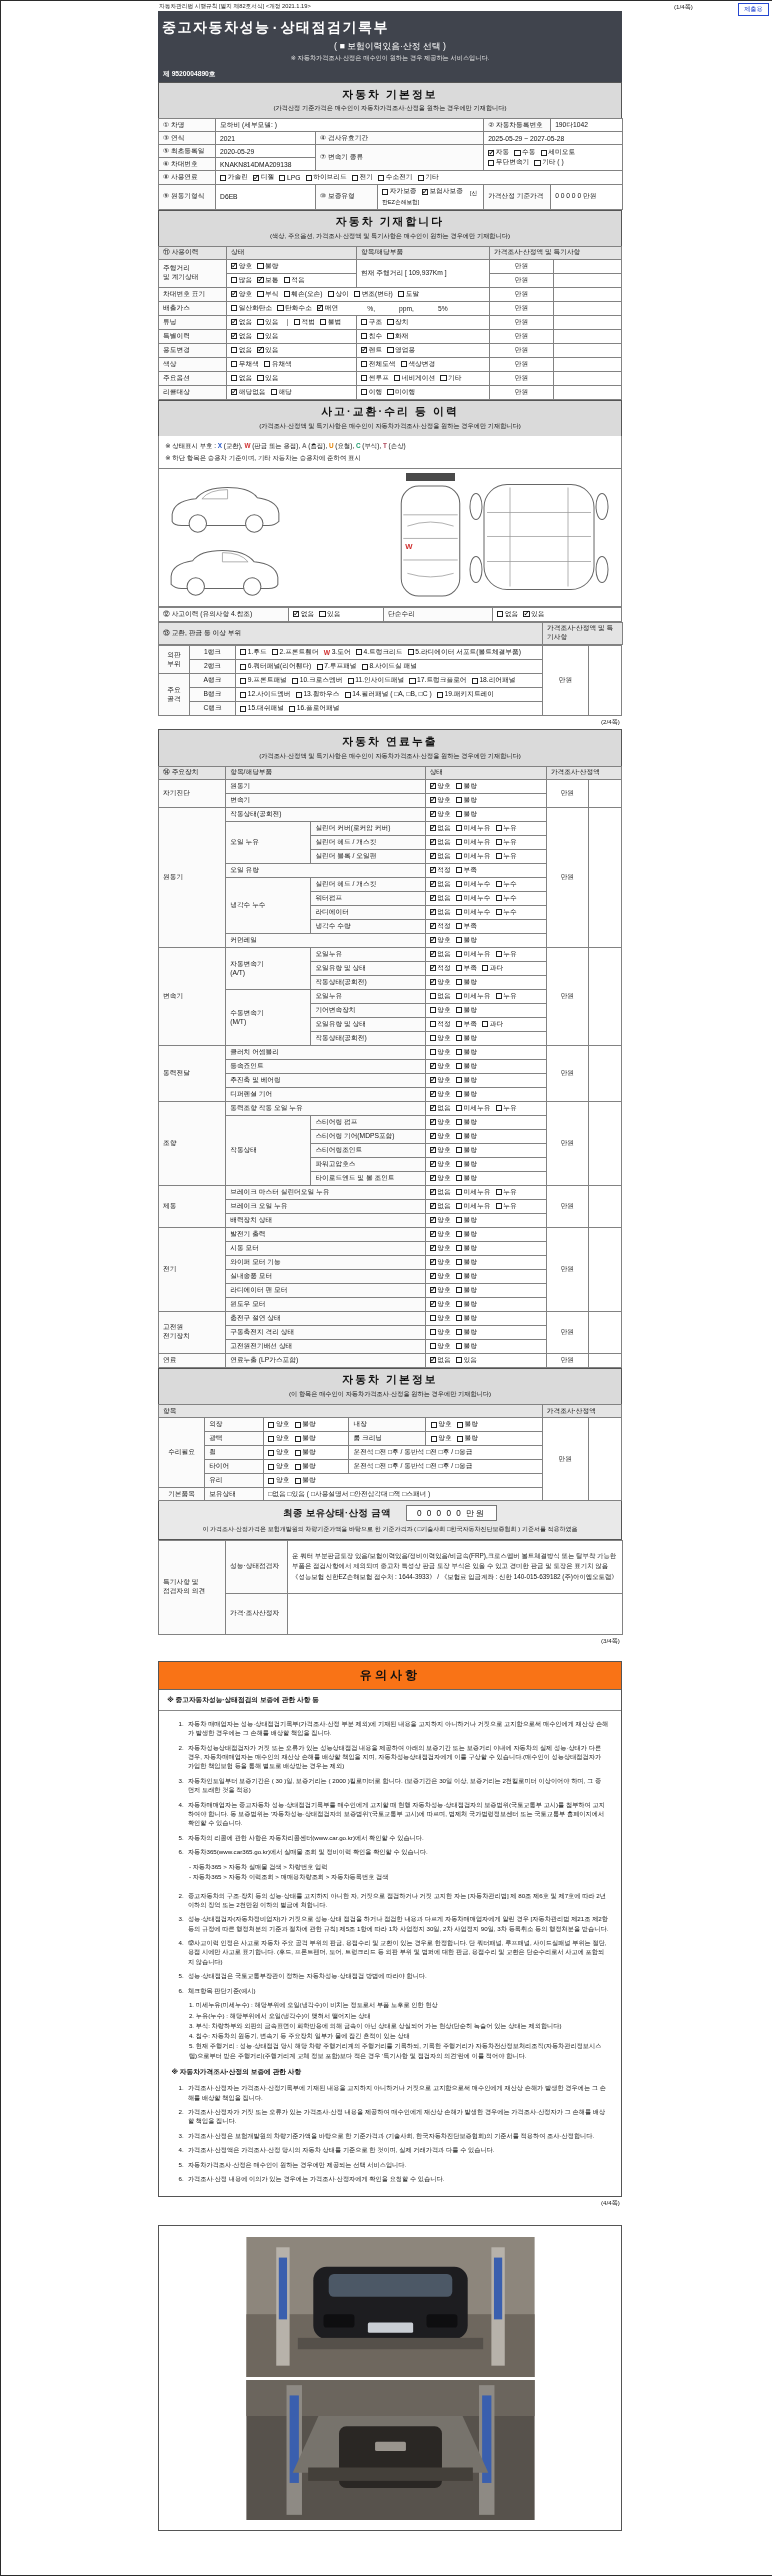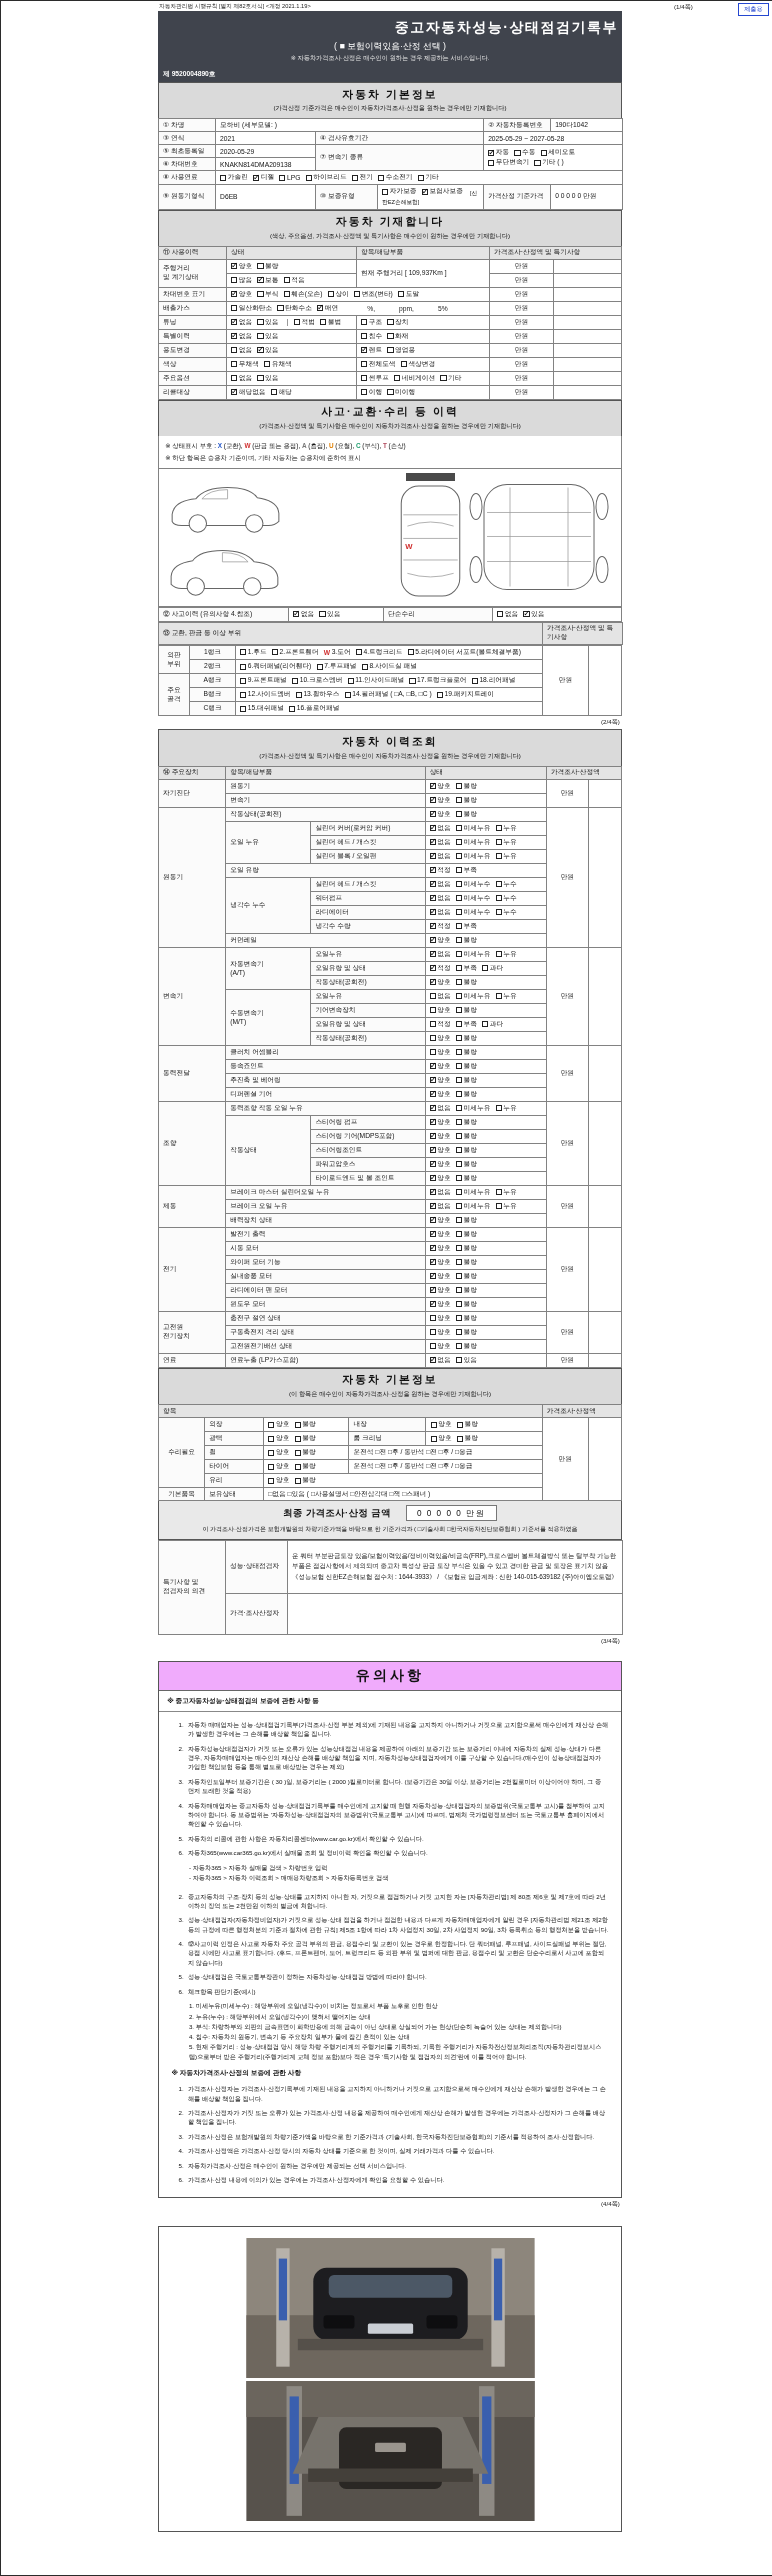--- a/index.html
+++ b/index.html
@@ -6,21 +6,21 @@
     font-family:"Liberation Sans","DejaVu Sans",sans-serif;}
   .page{position:relative;width:773px;height:2576px;background:#fff;
     border:0.5px solid #2b2b2b;box-sizing:border-box;overflow:hidden;}
   .formref{position:absolute;left:158px;top:1.5px;font-size:5.7px;color:#222;}
   .pmark-top{position:absolute;left:673px;top:1.5px;font-size:6.2px;color:#222;}
   .stamp{position:absolute;right:3.1px;top:2.1px;border:0.8px solid #2547d0;color:#2547d0;
     font-size:6.2px;padding:1px 5.2px;background:#fff;}
   .content{position:absolute;left:157px;top:0;width:464px;}
 
   .dark{margin-top:9.8px;background:#40444d;color:#fff;padding:6.2px 4.1px 1px 4.1px;}
-  .dark .t1{text-align:right;font-size:14px;font-weight:bold;letter-spacing:1.5px;margin:2.1px 0 0 0;}
+  .dark .t1{text-align:left;font-size:14px;font-weight:bold;letter-spacing:1.5px;margin:2.1px 0 0 0;font-family:Liberation Mono, monospace;}
   .dark .t2{text-align:center;font-size:8.8px;margin:3.6px 0 1px 0;}
   .dark .t3{text-align:center;font-size:6.2px;color:#e6e6e6;margin:1px 0 5.2px 0;}
   .dark .docno{font-size:6.7px;font-weight:bold;padding:2.1px 1px 2.1px 1px;text-align:left;}
 
   .band{background:#dadada;border:0.8px solid #555;border-bottom:none;
     text-align:center;padding:4.6px 0 5.2px 0;}
   .band .bt{font-size:10.8px;font-weight:bold;letter-spacing:2.1px;}
   .band .bn{font-size:6.2px;margin-top:2.6px;}
 
   table.grid{width:100%;border-collapse:collapse;table-layout:fixed;background:#fff;}
@@ -45,22 +45,22 @@
   .diagwrap{border:0.5px solid #828282;border-top:none;background:#fff;height:133px;
     display:flex;align-items:center;justify-content:space-around;padding:2.1px 7.2px;position:relative;}
   .mrow{text-align:right;font-size:6.2px;padding:2.1px 2.1px;color:#222;}
 
   .finalbox{border:0.8px solid #555;border-top:none;background:#e9e9e9;text-align:center;padding:4.1px 0 4.6px 0;}
   .finalbox .fp{font-size:9.3px;font-weight:bold;letter-spacing:0.5px;display:inline-block;margin-right:12.4px;}
   .finalbox .fv{display:inline-block;border:0.5px solid #777;background:#fff;padding:1.5px 10.3px;font-size:8.2px;letter-spacing:1.5px;}
   .finalbox .fn{font-size:6px;margin-top:3.6px;}
 
   .notices{border:0.8px solid #555;margin-top:13.4px;background:#fff;}
-  .notices .nband{background:#f0abfc;border-bottom:0.5px solid #666;text-align:center;
-    padding:5.2px 0;font-size:14px;font-weight:bold;letter-spacing:3.1px;}
+  .notices .nband{background:#f97316;border-bottom:0.5px solid #666;text-align:center;
+    padding:5.2px 0;font-size:12px;font-weight:bold;letter-spacing:3.1px;}
   .subhead{border-bottom:0.5px solid #888;padding:5.2px 8.2px;font-size:6.7px;font-weight:bold;}
   .nitems{padding:8.2px 12.4px 7.2px 12.4px;}
   .ni{display:flex;font-size:6.2px;line-height:1.5;margin-bottom:5.2px;}
   .ni .nn{width:12.4px;flex:none;text-align:right;margin-right:4.1px;}
   .ni .nt{flex:1;}
   .nsub{margin:1px 0 0 17.5px;font-size:6.2px;line-height:1.5;}
   .sec2head{font-size:6.7px;font-weight:bold;margin:8.2px 0 6.2px 0;}
   .defbox{width:330px;margin:10.3px auto 8.2px auto;border:1px solid #444;padding:5.2px 9.3px 6.2px 9.3px;}
   .defbox .dt{text-align:center;font-weight:bold;font-size:7.7px;letter-spacing:1px;margin-bottom:3.6px;}
   .defbox .dd{font-size:6px;line-height:1.55;}
@@ -582,21 +582,21 @@
               </span><span class="ck">
                 <span class="bx"></span>
                 <span>16.플로어패널</span>
               </span></td>
           </tr>
         </tbody>
     </table>
     <div class="mrow">(2/4쪽)</div>
 
     <div class="band">
-      <div class="bt">자동차 이력조회</div>
+      <div class="bt">자동차 연료누출</div>
       <div class="bn">(가격조사·산정액 및 특기사항은 매수인이 자동차가격조사·산정을 원하는 경우에만 기재합니다)</div>
     </div>
     <table class="grid">
       <colgroup>
           <col style="width:67px">
           <col style="width:85px">
           <col style="width:114px">
           <col style="width:121px">
           <col style="width:42px">
           <col style="width:33px">
@@ -1201,21 +1201,21 @@
           </tr>
           <tr>
             <td class="cat center">기본품목</td>
             <td class="lab">보유상태</td>
             <td colspan="3">□없음   □있음   ( □사용설명서 □안전삼각대 □잭 □스패너 )</td>
           </tr>
         </tbody>
     </table>
 
     <div class="finalbox">
-      <span class="fp">최종 가격조사·산정 금액</span>
+      <span class="fp">최종 보유상태·산정 금액</span>
       <span class="fv">0 0 0 0 0 만원</span>
       <div class="fn">이 가격조사·산정가격은 보험개발원의 차량기준가액을 바탕으로 한 기준가격과 ( □기술사회 □한국자동차진단보증협회 ) 기준서를 적용하였음</div>
     </div>
 
     <table class="grid">
       <colgroup>
           <col style="width:67px">
           <col style="width:62px">
           <col style="width:335px">
         </colgroup>

